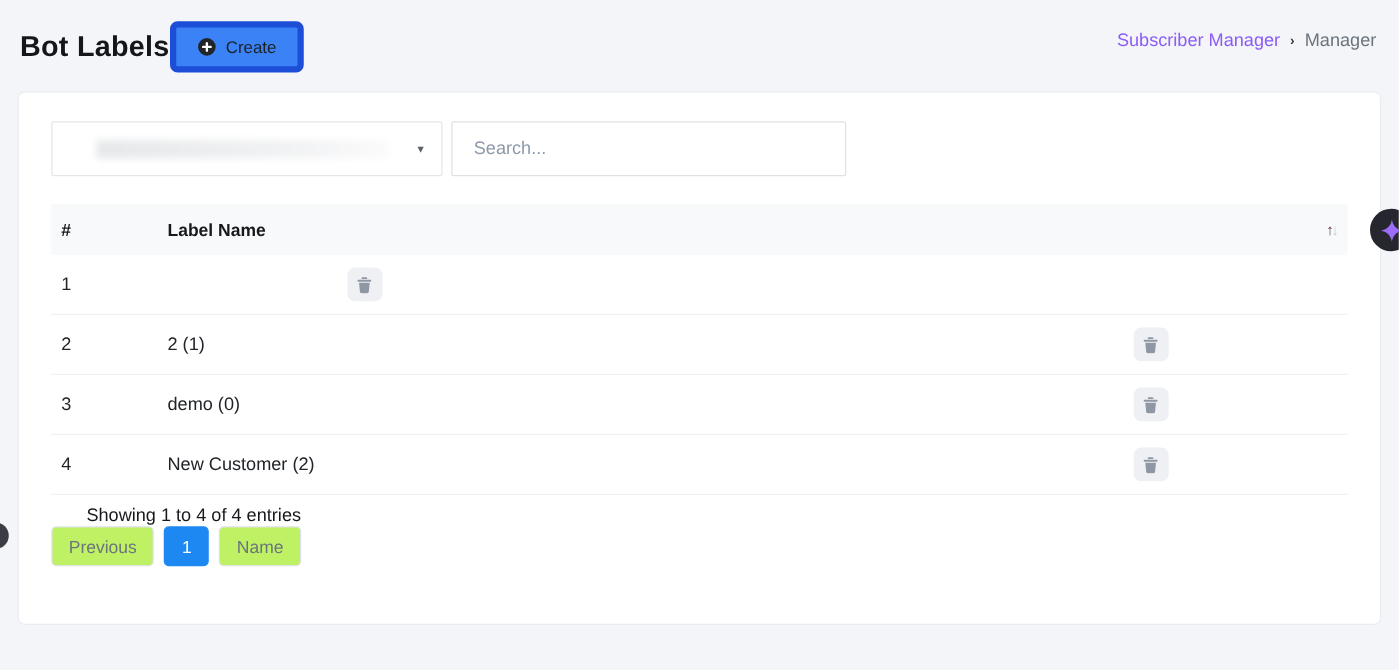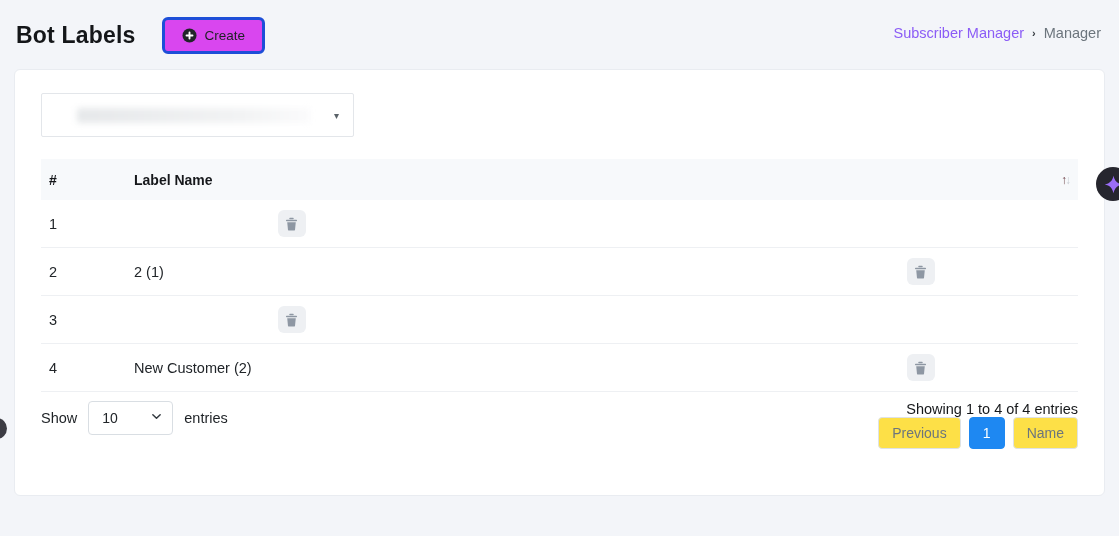--- a/index.html
+++ b/index.html
@@ -12,25 +12,25 @@
     color: #212529;
   }
 
   
   .page-header {
     display: flex;
     justify-content: space-between;
     align-items: flex-start;
     padding: 17px 18px 0 16px;
   }
-  .title-row { display: flex; align-items: center; gap: 26px; }
+  .title-row { display: flex; align-items: center; }
   .page-title { font-size: 23px; font-weight: 700; color: #141619; letter-spacing: .2px; }
   .create-btn {
     display: inline-flex; align-items: center; gap: 8px;
-    background: #d946ef; border: 3px solid #1d4ed8; border-radius: 6px;
+    background: #3b82f6; border: 5px solid #1d4ed8; border-radius: 6px;
     padding: 8px 17px; font-size: 13.5px; color: #1d2125; cursor: pointer;
     font-family: inherit;
     text-align: center;
   }
   .subtitle { margin-top: 11px; font-size: 14px; color: #55606c; }
   .breadcrumb { display: flex; align-items: center; gap: 8px; font-size: 14.5px; padding-top: 8px; }
   .breadcrumb a { color: #8b5cf6; text-decoration: none; }
   .crumb-sep { color: #343a40; font-size: 11px; font-weight: 700; }
   .crumb-current { color: #6c757d; }
 
@@ -102,21 +102,21 @@
     font-family: inherit; cursor: pointer;
   }
   .select-chevron {
     position: absolute; right: 11px; top: 10px; pointer-events: none;
     width: 11px; height: 11px;
   }
   .footer-right { display: flex; flex-direction: column; align-items: flex-end; }
   .results-summary { font-size: 14.5px; color: #16181b; }
   .pagination { display: flex; gap: 8px; align-items: center; }
   .page-btn {
-    background: #fde047; border: 1px solid #dee2e6; border-radius: 4px;
+    background: #bef264; border: 1px solid #dee2e6; border-radius: 4px;
     color: #6c757d; font-size: 14px; padding: 7px 13px; cursor: pointer;
     font-family: inherit;
   }
   .page-btn.active {
     background: #1e88f2; border-color: #1e88f2; color: #fff;
     min-width: 36px; text-align: center;
   }
 
   
   .fab {
@@ -158,20 +158,21 @@
   </div>
 </div>
 
 <div class="card">
 
   <div class="filters">
     <div class="select-box">
       <span class="blur-bar"></span>
       <span class="caret-down">▾</span>
     </div>
+    <input class="search-input" type="text" placeholder="Search..." style="">
   </div>
 
   <div class="table">
     <div class="thead">
       <div class="col-idx">#</div>
       <div class="col-label">
         <span>Label Name</span>
         <span class="sort-icons"><span class="sort-up">↑</span><span class="sort-down">↓</span></span>
       </div>
     </div>
@@ -202,20 +203,21 @@
               <rect x="4.6" y="0.8" width="4.8" height="1.6" rx="0.8"></rect>
               <path d="M2.4 5.6 h9.2 l-0.8 8 a1.2 1.2 0 0 1 -1.2 1 H4.4 a1.2 1.2 0 0 1 -1.2 -1 z"></path>
             </svg>
           </span>
         </button>
       </div>
     </div>
 
     <div class="trow">
       <div class="col-idx">3</div>
+      <div class="col-label">demo (0)</div>
       <div class="col-actions actions-cell">
         <button class="trash-btn">
           <span>
             <svg width="13" height="14" viewBox="0 0 14 15" fill="#8e97a3">
               <rect x="1" y="3" width="12" height="1.6" rx="0.8"></rect>
               <rect x="4.6" y="0.8" width="4.8" height="1.6" rx="0.8"></rect>
               <path d="M2.4 5.6 h9.2 l-0.8 8 a1.2 1.2 0 0 1 -1.2 1 H4.4 a1.2 1.2 0 0 1 -1.2 -1 z"></path>
             </svg>
           </span>
         </button>
@@ -233,32 +235,20 @@
               <rect x="4.6" y="0.8" width="4.8" height="1.6" rx="0.8"></rect>
               <path d="M2.4 5.6 h9.2 l-0.8 8 a1.2 1.2 0 0 1 -1.2 1 H4.4 a1.2 1.2 0 0 1 -1.2 -1 z"></path>
             </svg>
           </span>
         </button>
       </div>
     </div>
   </div>
 
   <div class="card-footer">
-    <div class="show-entries">
-      <span>Show</span>
-      <span class="select-wrap">
-        <select class="entries-select">
-          <option>10</option>
-        </select>
-        <svg class="select-chevron" viewBox="0 0 12 12">
-          <path d="M2 4 L6 8 L10 4" fill="none" stroke="#343a40" stroke-width="1.6" stroke-linecap="round" stroke-linejoin="round"></path>
-        </svg>
-      </span>
-      <span>entries</span>
-    </div>
 
     <div class="footer-right">
       <div class="results-summary">Showing 1 to 4 of 4 entries</div>
       <div class="pagination">
         <button class="page-btn">Previous</button>
         <button class="page-btn active">1</button>
         <button class="page-btn">Name</button>
       </div>
     </div>
   </div>

